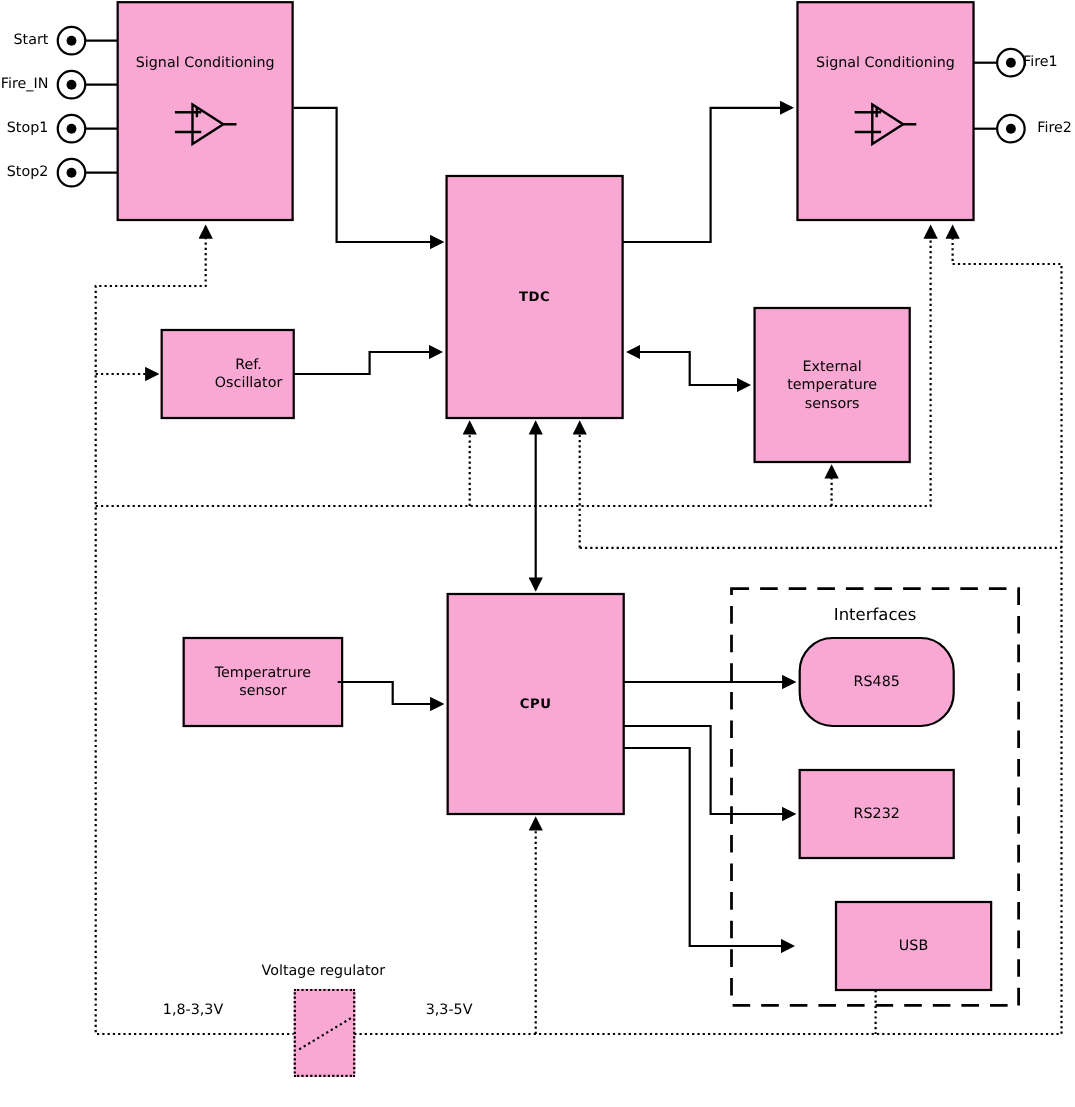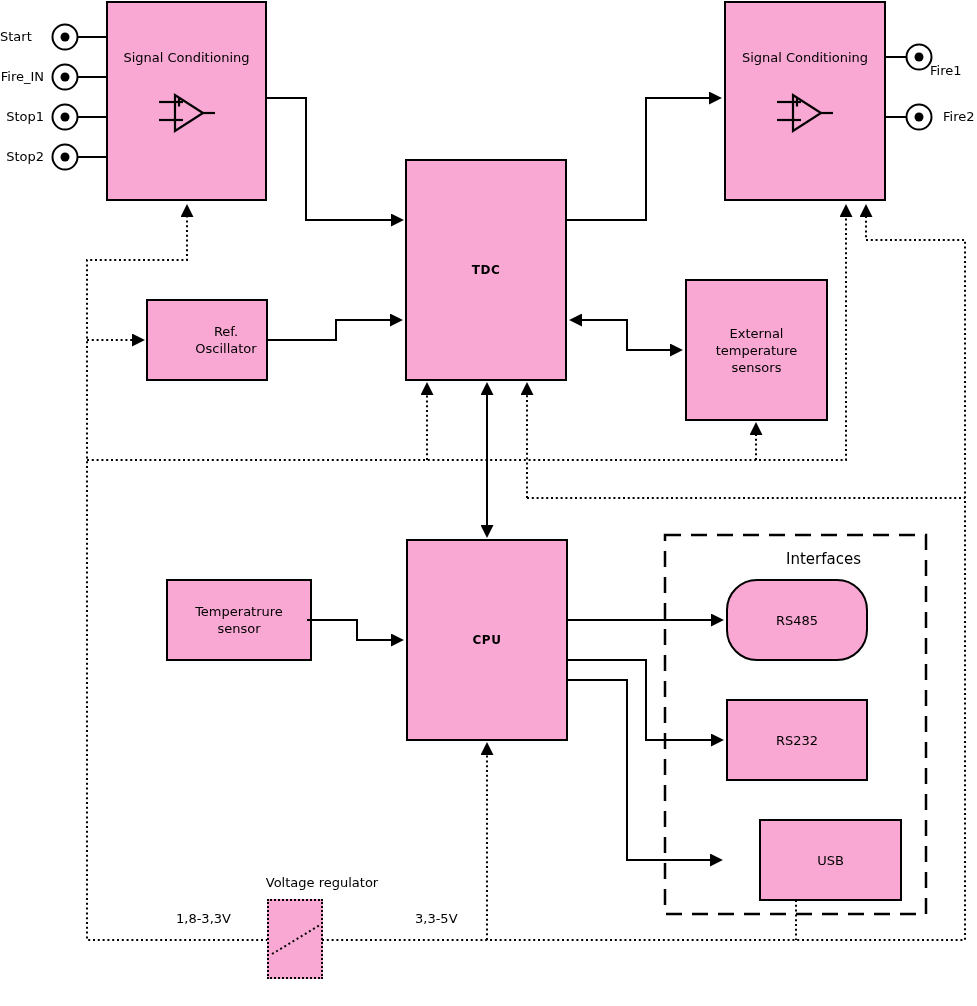--- a/index.html
+++ b/index.html
@@ -4,21 +4,21 @@
 <style>
   html,body{margin:0;padding:0;background:#fff;}
   #canvas{position:relative;width:977px;height:1006px;background:#fff;
           font-family:"DejaVu Sans","Liberation Sans",sans-serif;color:#000;overflow:hidden;}
   .block{position:absolute;box-sizing:border-box;border:2px solid #000;background:#f9a8d4;
          display:flex;align-items:center;justify-content:center;text-align:center;
          font-size:13px;line-height:17px;z-index:1;}
   .block .lbl{display:block;}
   .biglbl{font-weight:bold;font-size:12px;letter-spacing:0.5px;}
   .dottedbox{border:2px dotted #000;}
-  .freelabel{position:absolute;font-size:13px;line-height:16px;white-space:nowrap;z-index:1;margin-left:28px;}
+  .freelabel{position:absolute;font-size:13px;line-height:16px;white-space:nowrap;z-index:1;}
   .connlabel{position:absolute;font-size:13px;line-height:16px;z-index:1;}
   .ttl{font-size:15px;}
   .sc-label{position:absolute;top:46px;left:0;width:100%;text-align:center;font-size:13px;}
   .opamp{position:absolute;top:88px;left:50%;transform:translateX(-50%);}
   #overlay{position:absolute;left:0;top:0;z-index:5;pointer-events:none;}
 </style>
 </head>
 <body>
 
 <div id="canvas">
@@ -84,25 +84,25 @@
   <div class="block dottedbox" style="left:267px;top:899px;width:56px;height:80px;"></div>
 
   <div class="freelabel ttl" style="left:664px;top:551px;width:263px;text-align:center;">Interfaces</div>
 
   <div class="freelabel" style="left:234px;top:875px;width:120px;text-align:center;">Voltage regulator</div>
 
   <div class="freelabel" style="left:148px;top:911px;">1,8-3,3V</div>
 
   <div class="freelabel" style="left:387px;top:911px;">3,3-5V</div>
 
-  <div class="connlabel" style="left:0;top:29px;width:44px;">Start</div>
+  <div class="connlabel" style="left:0;top:29px;width:44px;text-align:right;">Start</div>
   <div class="connlabel" style="left:0;top:69px;width:44px;text-align:right;">Fire_IN</div>
   <div class="connlabel" style="left:0;top:109px;width:44px;text-align:right;">Stop1</div>
   <div class="connlabel" style="left:0;top:149px;width:44px;text-align:right;">Stop2</div>
-  <div class="connlabel" style="left:930px;top:49px;margin-top:14px;">Fire1</div>
+  <div class="connlabel" style="left:930px;top:49px;">Fire1</div>
   <div class="connlabel" style="left:943px;top:109px;">Fire2</div>
 
   <svg id="overlay" width="977" height="1006" viewBox="0 0 977 1006">
     <defs>
       <marker id="arr" viewBox="0 0 10 10" refX="8.5" refY="5" markerWidth="6.5" markerHeight="6.5" orient="auto-start-reverse">
         <path d="M0,0 L10,5 L0,10 Z" fill="#000"></path>
       </marker>
     </defs>
 
     <rect x="665" y="535" width="261" height="379" fill="none" stroke="#000" stroke-width="2.5" stroke-dasharray="16 10"></rect>

